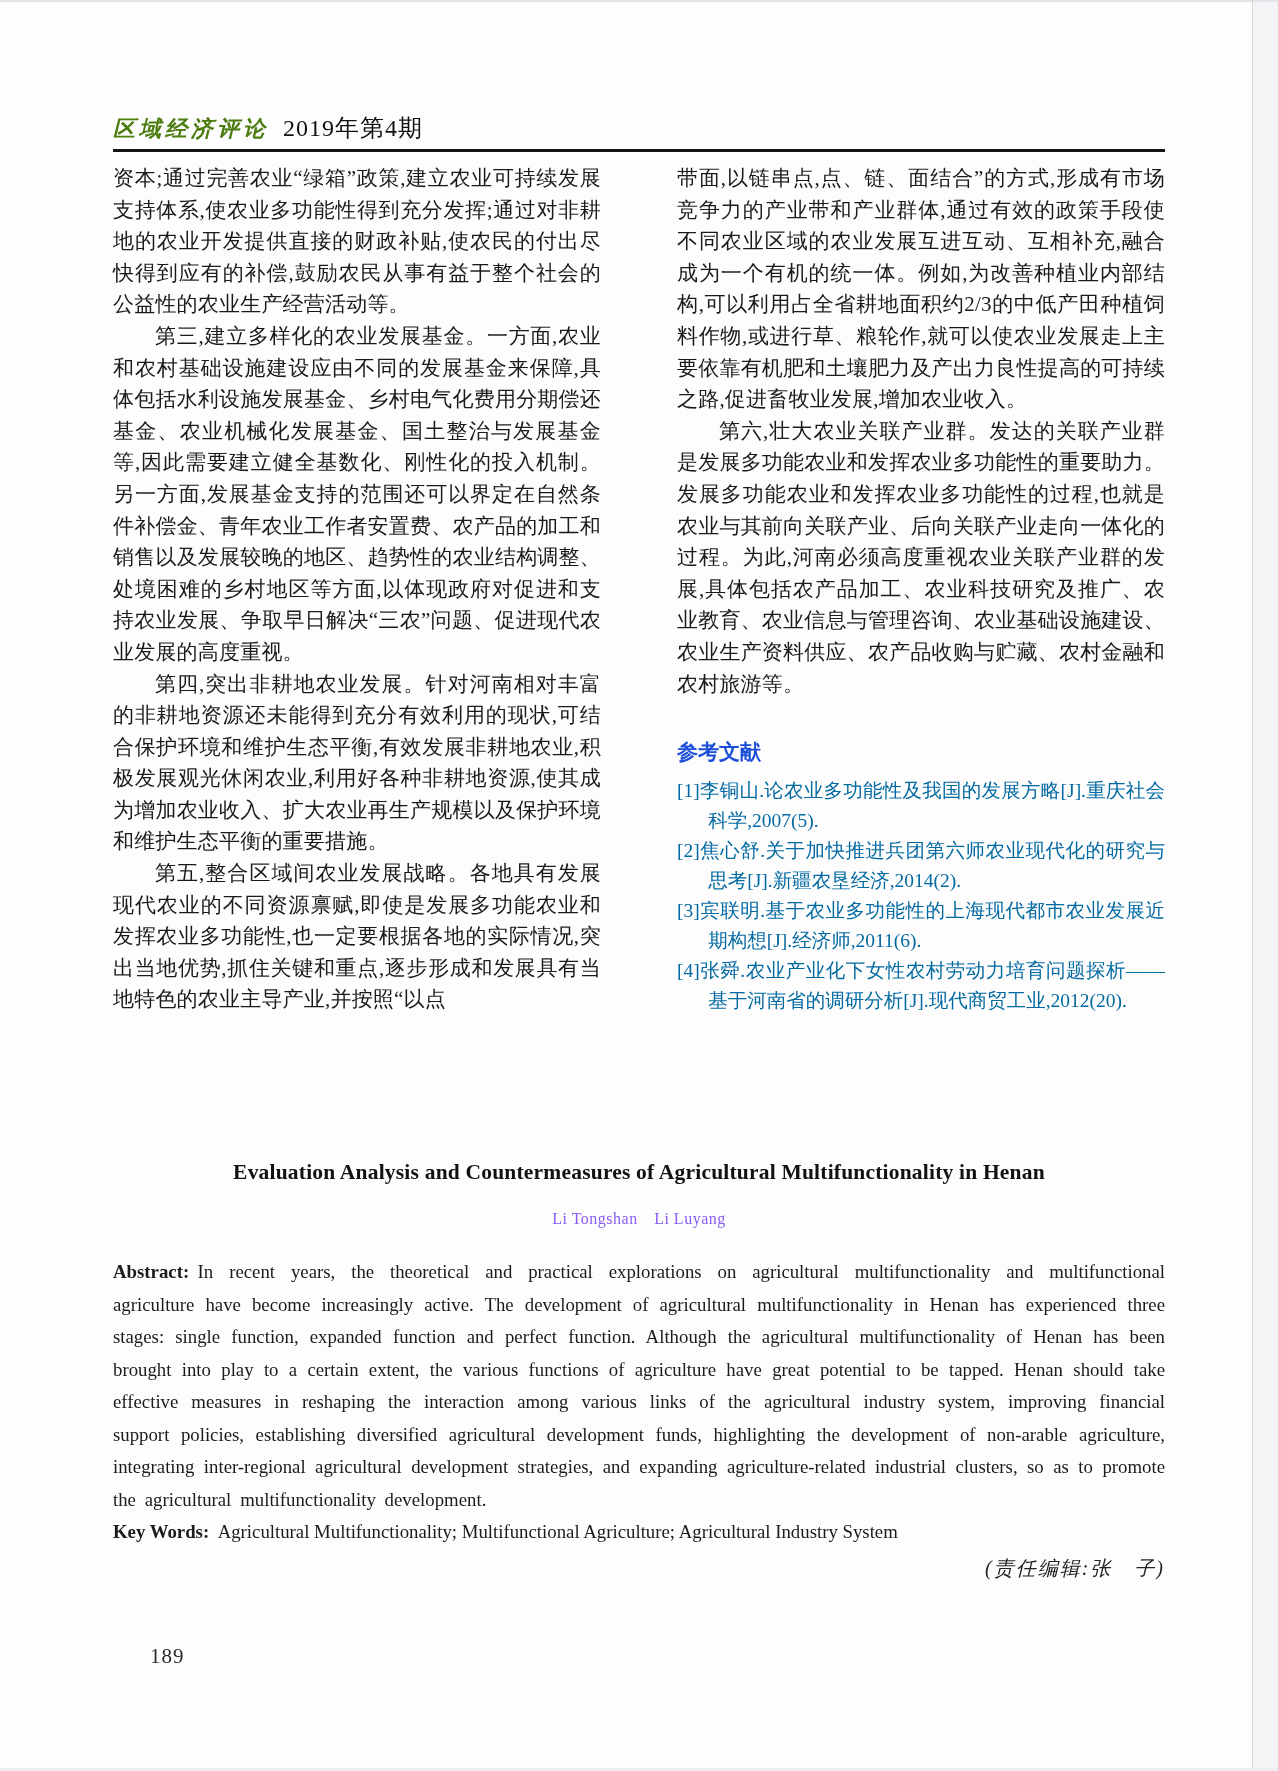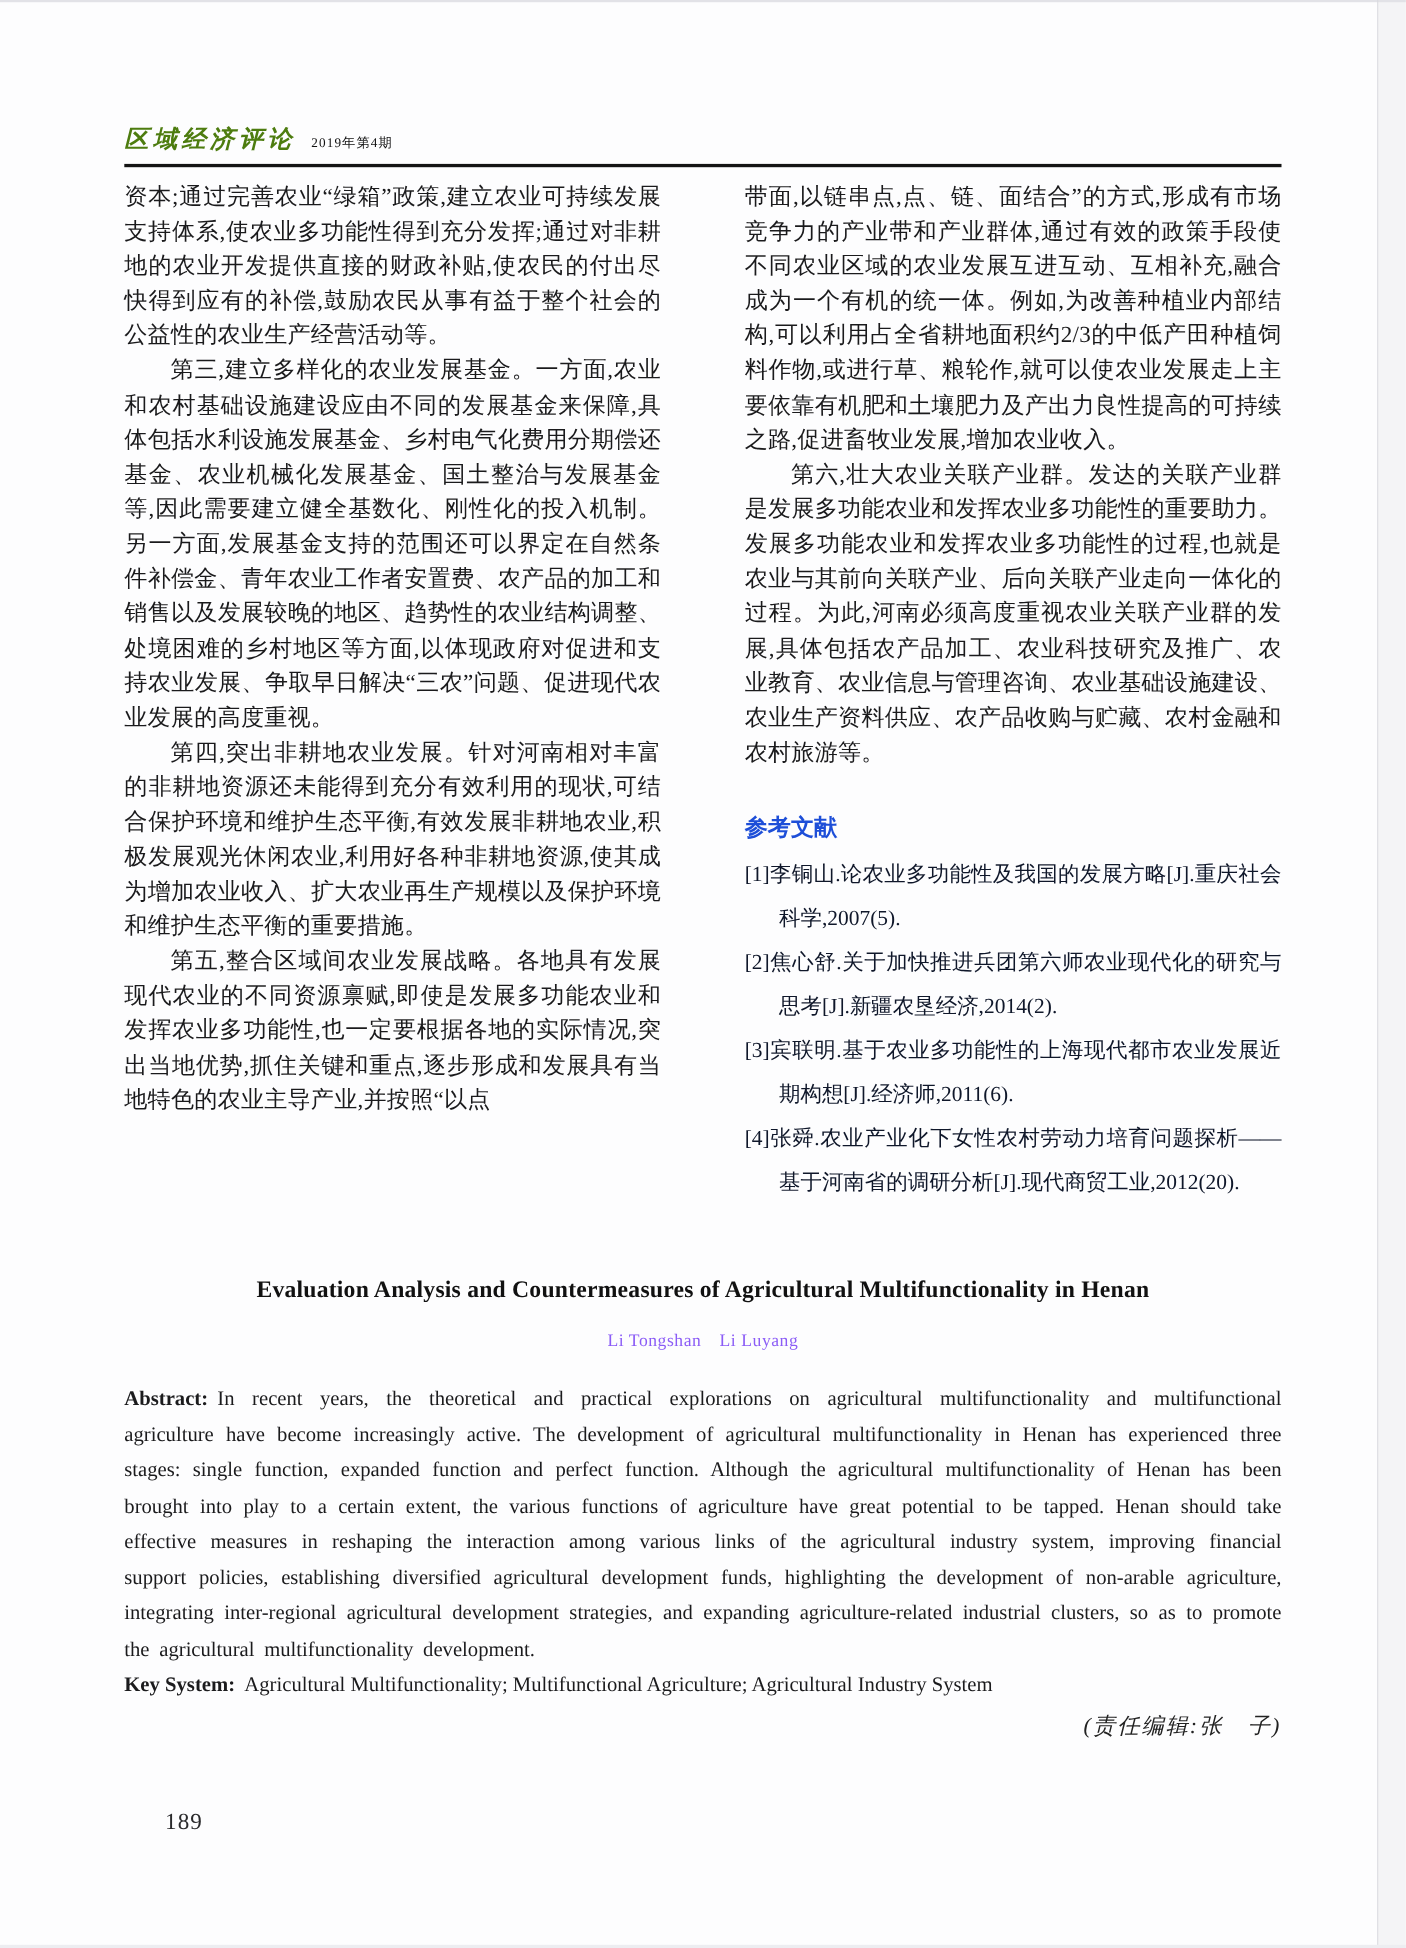--- a/index.html
+++ b/index.html
@@ -20,21 +20,21 @@
   .page-header{
     position:absolute;left:113px;top:112px;width:1052px;
     white-space:nowrap;
   }
   .journal-name{
     font-style:italic;font-weight:700;
     font-size:22px;letter-spacing:4px;
     color:#4d7c0f;
   }
   .issue-label{
-    font-size:12px;margin-left:14px;letter-spacing:1px;color:#111;
+    font-size:24px;margin-left:14px;letter-spacing:1px;color:#111;
   }
   .header-rule{
     position:absolute;left:113px;top:149px;width:1052px;height:2.5px;
     background:#141414;border:none;margin:0;
   }
 
   .columns{
     position:absolute;left:113px;top:163px;width:1052px;
     display:flex;gap:76px;
   }
@@ -49,24 +49,24 @@
   .cn-para.indent{text-indent:2em;}
 
   .refs-heading{
     margin:38px 0 10px 0;
     font-size:21px;font-weight:700;
     font-family:Liberation Serif, serif;
     color:#1d4ed8;
   }
   .reference{
     margin:0;
-    font-size:19.5px;line-height:40px;
+    font-size:19.5px;line-height:30px;
     text-align:justify;
     padding-left:1.6em;text-indent:-1.6em;
-    color:#0f172a;
+    color:#0369a1;
   }
 
   .english-block{
     position:absolute;left:113px;top:1160px;width:1052px;
   }
   .en-title{
     margin:0;text-align:center;
     font-size:21.5px;font-weight:700;
     letter-spacing:0.2px;color:#111;
   }
@@ -130,17 +130,17 @@
     <p class="reference">[2]焦心舒.关于加快推进兵团第六师农业现代化的研究与思考[J].新疆农垦经济,2014(2).</p>
     <p class="reference">[3]宾联明.基于农业多功能性的上海现代都市农业发展近期构想[J].经济师,2011(6).</p>
     <p class="reference">[4]张舜.农业产业化下女性农村劳动力培育问题探析——基于河南省的调研分析[J].现代商贸工业,2012(20).</p>
   </div>
 </div>
 
 <div class="english-block">
   <h2 class="en-title">Evaluation Analysis and Countermeasures of Agricultural Multifunctionality in Henan</h2>
   <p class="en-authors">Li Tongshan　Li Luyang</p>
   <p class="en-abstract"><span class="lead-label">Abstract:</span><span>In recent years, the theoretical and practical explorations on agricultural multifunctionality and multifunctional agriculture have become increasingly active. The development of agricultural multifunctionality in Henan has experienced three stages: single function, expanded function and perfect function. Although the agricultural multifunctionality of Henan has been brought into play to a certain extent, the various functions of agriculture have great potential to be tapped. Henan should take effective measures in reshaping the interaction among various links of the agricultural industry system, improving financial support policies, establishing diversified agricultural development funds, highlighting the development of non-arable agriculture, integrating inter-regional agricultural development strategies, and expanding agriculture-related industrial clusters, so as to promote the agricultural multifunctionality development.</span></p>
-  <p class="en-keywords"><span class="lead-label">Key System:</span><span>Agricultural Multifunctionality; Multifunctional Agriculture; Agricultural Industry System</span></p>
+  <p class="en-keywords"><span class="lead-label">Key Words:</span><span>Agricultural Multifunctionality; Multifunctional Agriculture; Agricultural Industry System</span></p>
   <p class="editor-note">(责任编辑:张　子)</p>
 </div>
 
 <div class="page-number">189</div>
 
 </body></html>

